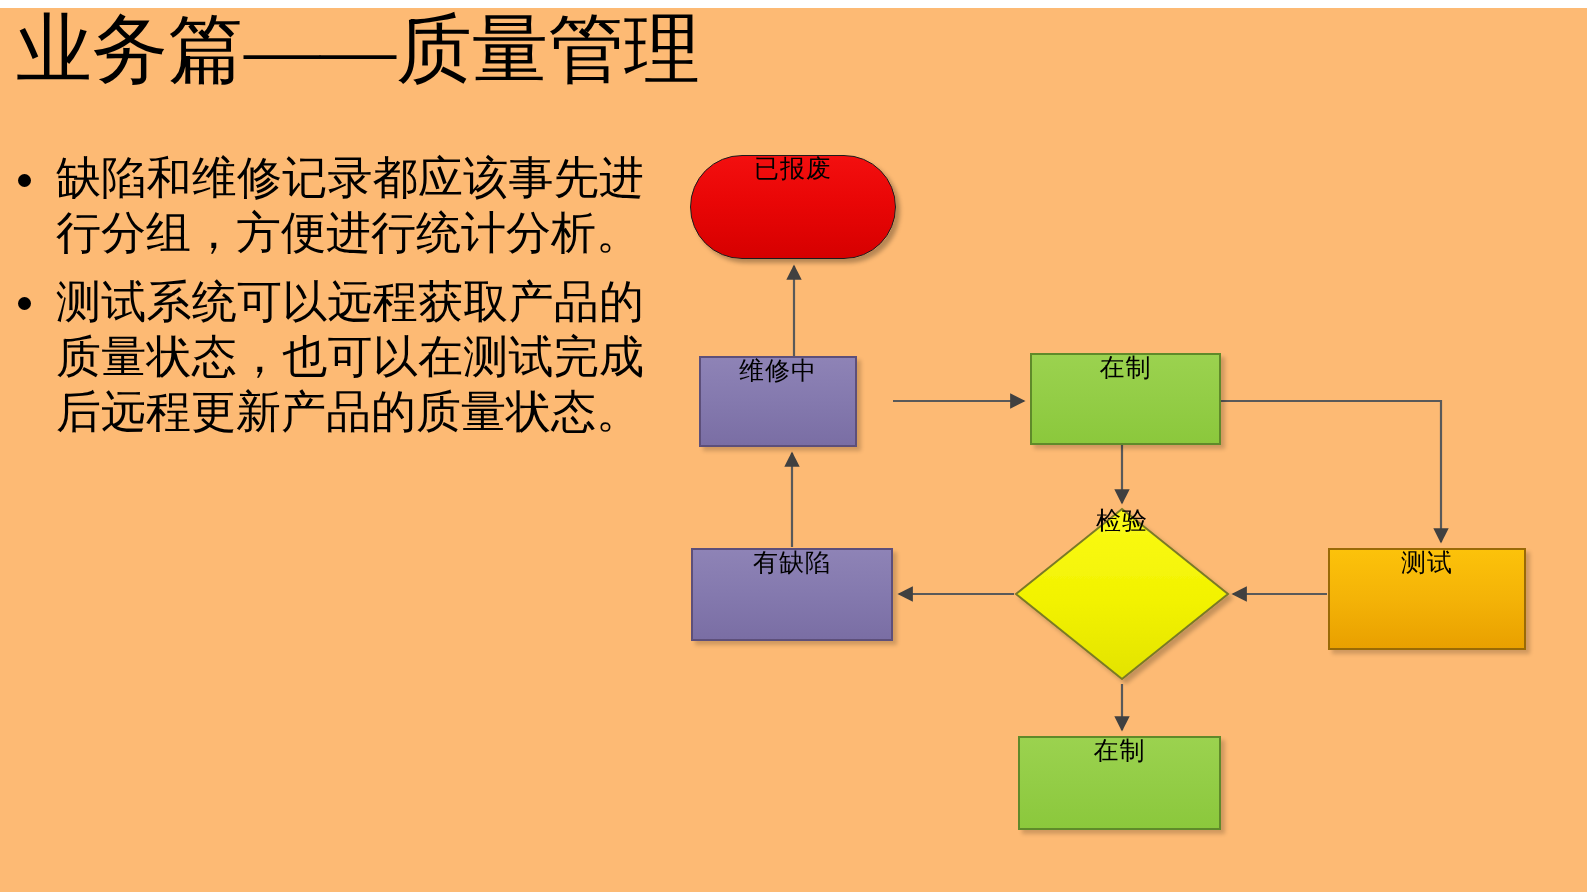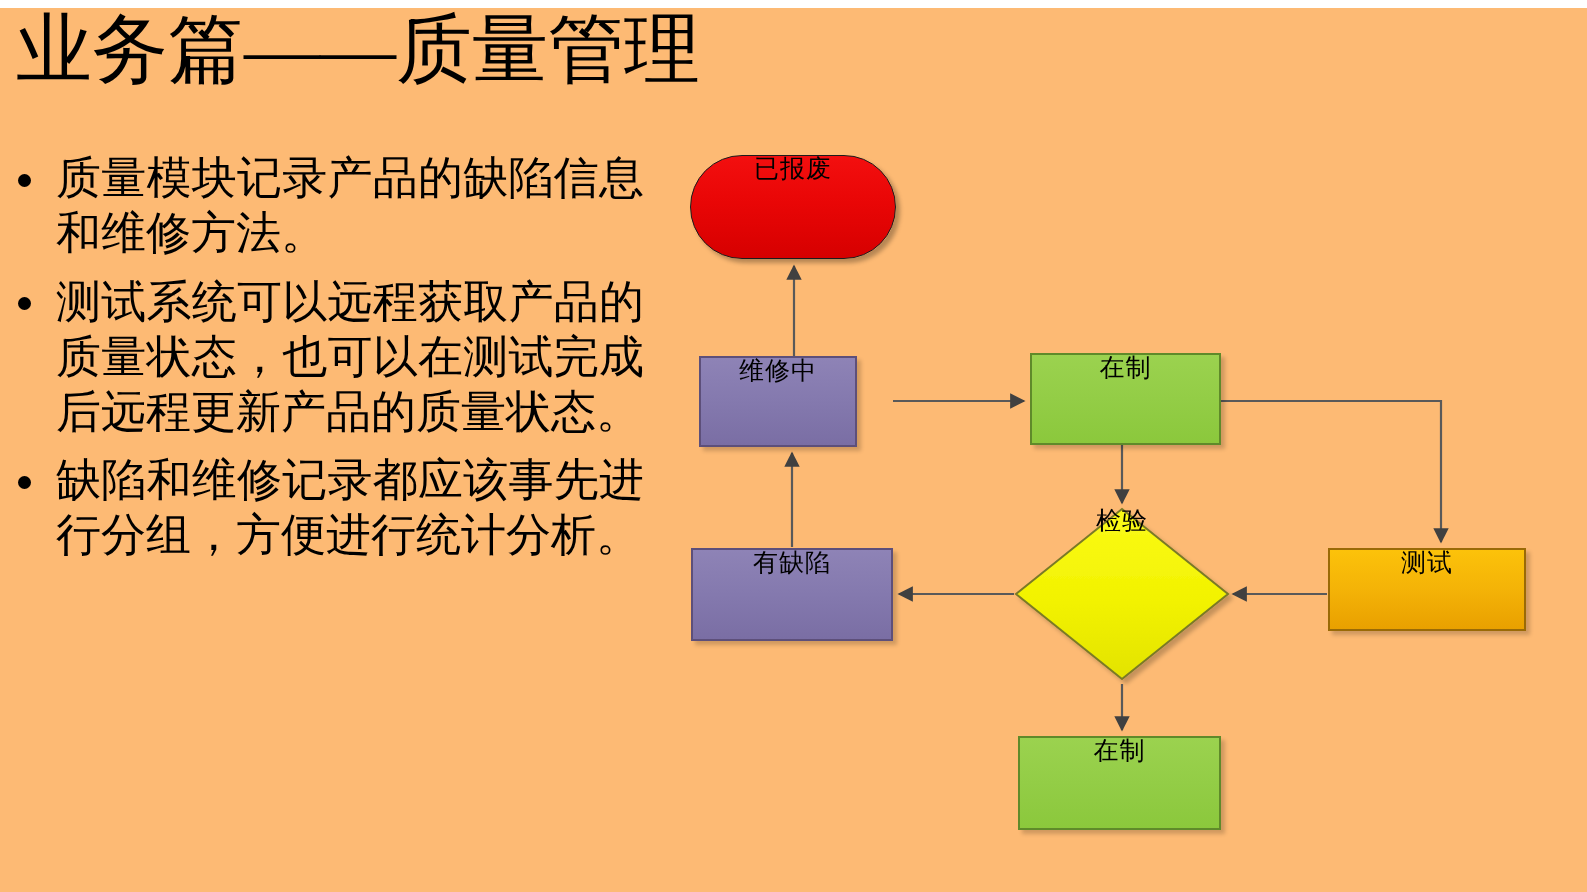--- a/index.html
+++ b/index.html
@@ -126,21 +126,21 @@
     left: 1018px; top: 728px;
     width: 203px; height: 94px;
     border: 2px solid #5f8a2a;
     background: linear-gradient(180deg, #9bd24f 0%, #93cd46 50%, #8bc83c 100%);
     box-shadow: 4px 4px 4px rgba(0,0,0,0.18);
   }
 
   
   #node-test {
     left: 1328px; top: 540px;
-    width: 198px; height: 83px;
+    width: 198px; height: 102px;
     border: 2px solid #9a6a06;
     background: linear-gradient(180deg, #fcc20a 0%, #f4b307 50%, #e9a000 100%);
     box-shadow: 4px 4px 4px rgba(0,0,0,0.18);
   }
 
   
   #node-inspect-label {
     left: 1017px; top: 500px;
     width: 210px; height: 172px;
   }
@@ -150,29 +150,25 @@
 </head>
 <body>
 
 <div id="slide">
 
   <div id="slide-title">业务篇——质量管理</div>
 
   <div id="bullets">
     <div class="bullet">
       <span class="dot"></span>
-      <span class="btext">质量模块记录产品的缺陷信息和维修方法。</span>
+      <span class="btext">缺陷和维修记录都应该事先进行分组，方便进行统计分析。</span>
     </div>
     <div class="bullet">
       <span class="dot"></span>
       <span class="btext">测试系统可以远程获取产品的质量状态，也可以在测试完成后远程更新产品的质量状态。</span>
-    </div>
-    <div class="bullet">
-      <span class="dot"></span>
-      <span class="btext">缺陷和维修记录都应该事先进行分组，方便进行统计分析。</span>
     </div>
   </div>
 
   <div id="diagram">
     <svg width="1587" height="892" viewBox="0 0 1587 892" xmlns="http://www.w3.org/2000/svg">
       <defs>
         <marker id="arrow" viewBox="0 0 10 10" refX="9" refY="5" markerWidth="7" markerHeight="7" orient="auto-start-reverse">
           <path d="M 0 0 L 10 5 L 0 10 z" fill="#404040"></path>
         </marker>
         <linearGradient id="diamondGrad" x1="0" y1="0" x2="0" y2="1">

